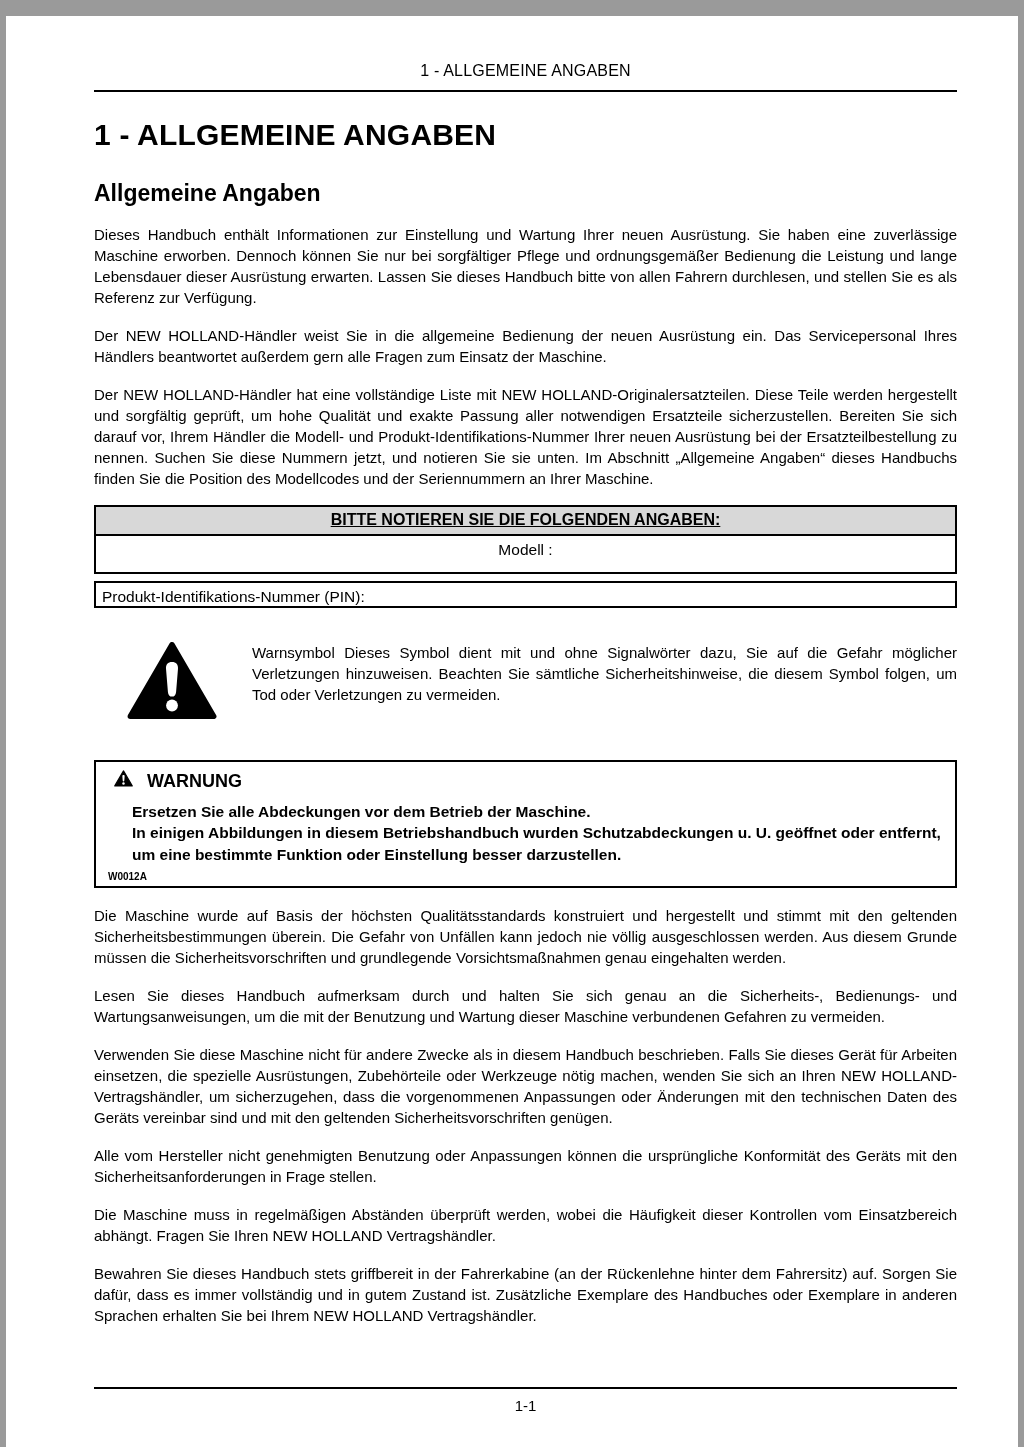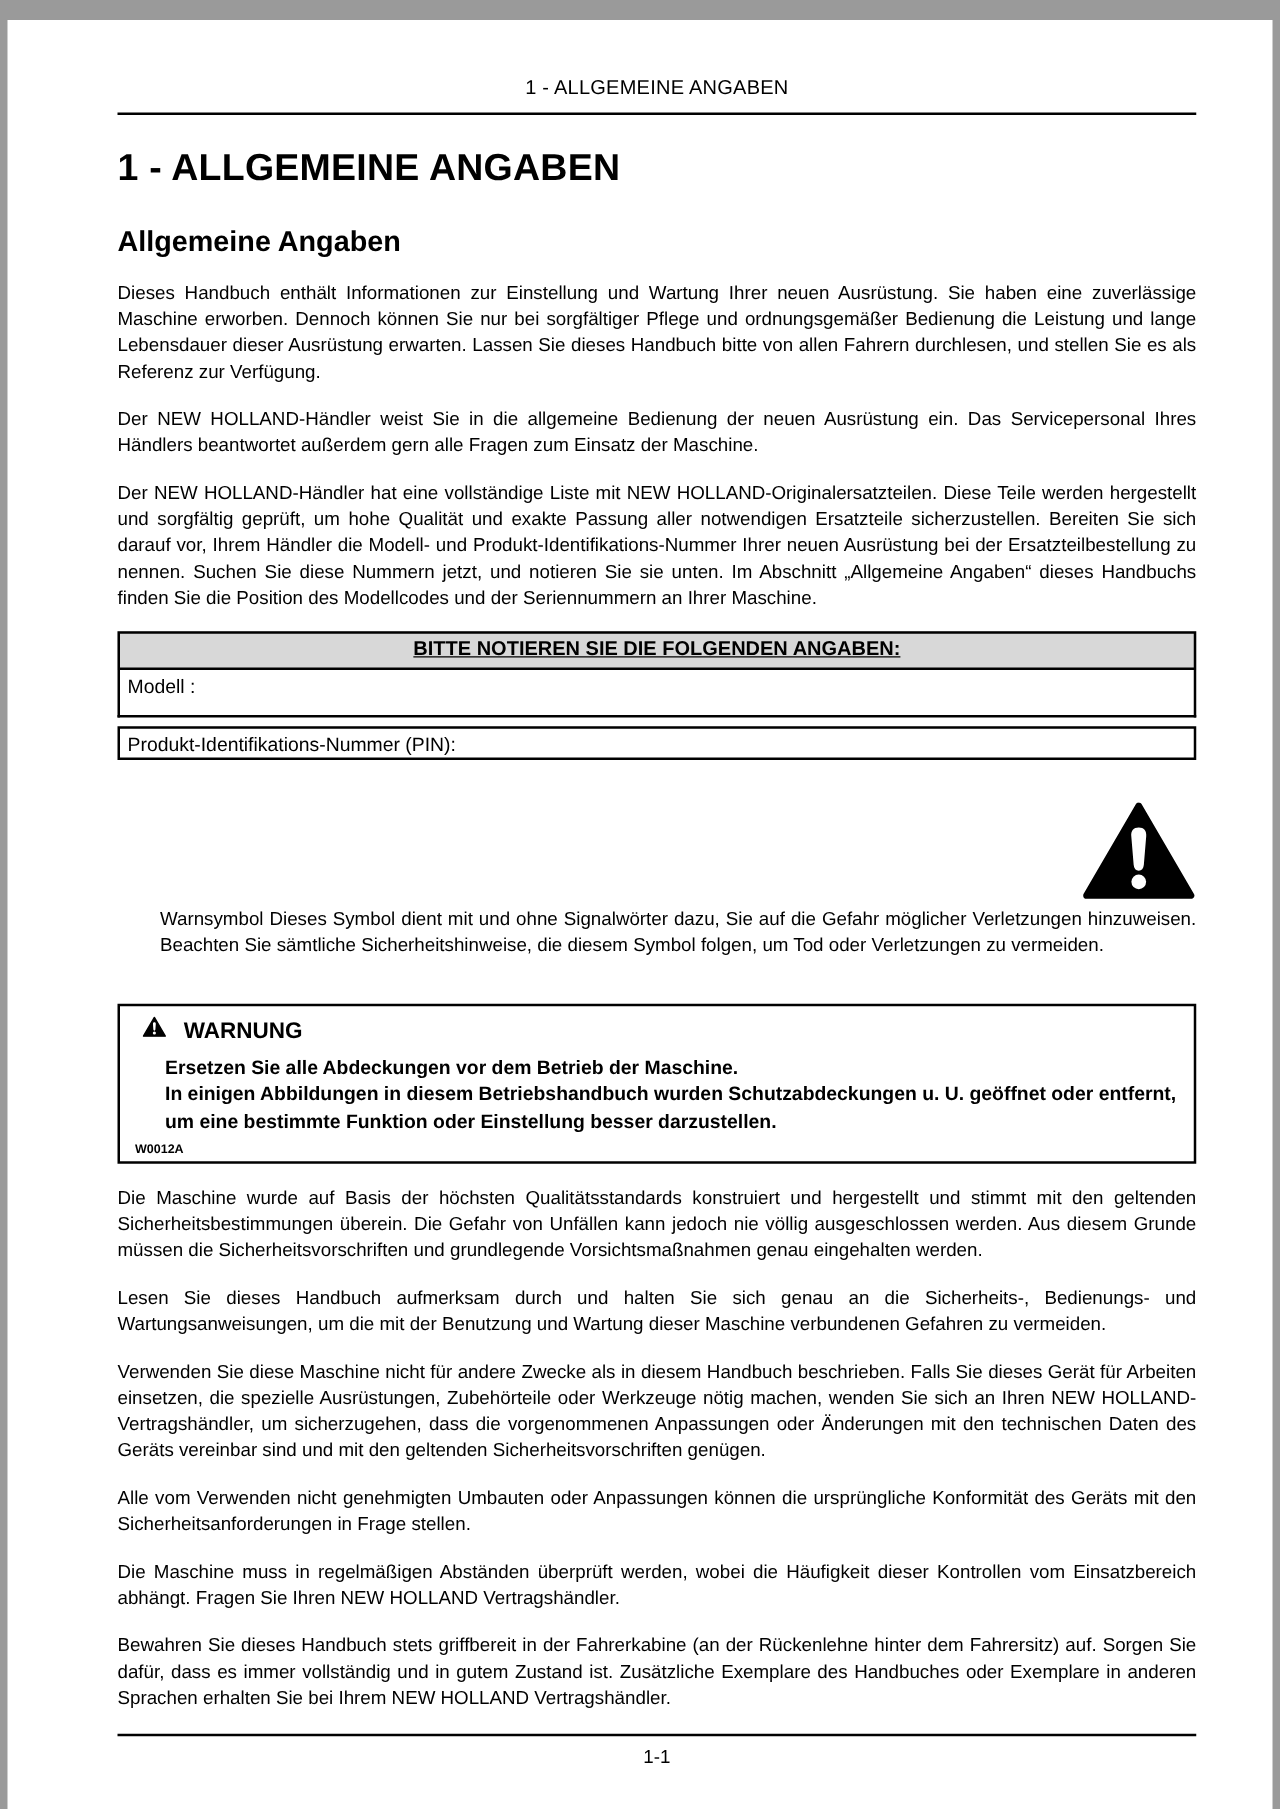--- a/index.html
+++ b/index.html
@@ -13,23 +13,23 @@
   .running-header { text-align:center; font-size:16px; letter-spacing:0.2px; margin-bottom:10px; }
   .header-rule { border:none; border-top:2px solid #000; }
   h1.page-title { font-size:30px; font-weight:bold; margin-top:26px; letter-spacing:0.2px; }
   h2.section-heading { font-size:23px; font-weight:bold; margin-top:28px; }
   p.body-par { font-size:15px; line-height:1.40; text-align:justify; margin-top:17px; }
   .note-table { margin-top:16px;border-radius:29px; }
   .note-table-header {
     border:2px solid #000; background:#d8d8d8; text-align:center;
     font-weight:bold; text-decoration:underline; font-size:16px; padding:4px 0 5px;
   }
-  .note-row-1 { border:2px solid #000; border-top:none; font-size:15.5px; padding:5px 6px 13px; }
+  .note-row-1 { border:2px solid #000; border-top:none; font-size:15.5px; padding:5px 6px 13px;text-align:center; }
   .note-row-2 { border:2px solid #000; font-size:15.5px; padding:5px 6px 0; margin-top:7px; }
-  .warnsymbol-block { display:flex; margin-top:34px; align-items:flex-end;flex-direction:column; }
+  .warnsymbol-block { display:flex; margin-top:34px; align-items:flex-start; }
   .warnsymbol-icon { margin-left:32px; flex:0 0 auto; }
   .warnsymbol-text { margin-left:34px; font-size:15px; line-height:1.40; text-align:justify; }
   .warning-box {
     border:2px solid #000; margin-top:36px; padding:8px 12px 2px 12px; position:relative;
   }
   .warning-box-title { display:flex; align-items:center; gap:14px; font-weight:bold; font-size:18px; margin-left:6px; }
   .warning-box-body { margin:9px 0 6px 24px; font-weight:bold; font-size:15.5px; line-height:1.38; }
   .warning-box-body p { margin:0; }
   .warning-code { text-align:left; font-size:10px; font-weight:bold; padding:0 2px 2px 0; }
   .after-pars { margin-top:4px; }
@@ -85,21 +85,21 @@
       <p>Ersetzen Sie alle Abdeckungen vor dem Betrieb der Maschine.</p>
       <p>In einigen Abbildungen in diesem Betriebshandbuch wurden Schutzabdeckungen u. U. geöffnet oder entfernt, um eine bestimmte Funktion oder Einstellung besser darzustellen.</p>
     </div>
     <div class="warning-code">W0012A</div>
   </div>
 
   <div class="after-pars">
     <p class="body-par">Die Maschine wurde auf Basis der höchsten Qualitätsstandards konstruiert und hergestellt und stimmt mit den geltenden Sicherheitsbestimmungen überein. Die Gefahr von Unfällen kann jedoch nie völlig ausgeschlossen werden. Aus diesem Grunde müssen die Sicherheitsvorschriften und grundlegende Vorsichtsmaßnahmen genau eingehalten werden.</p>
     <p class="body-par">Lesen Sie dieses Handbuch aufmerksam durch und halten Sie sich genau an die Sicherheits-, Bedienungs- und Wartungsanweisungen, um die mit der Benutzung und Wartung dieser Maschine verbundenen Gefahren zu vermeiden.</p>
     <p class="body-par">Verwenden Sie diese Maschine nicht für andere Zwecke als in diesem Handbuch beschrieben. Falls Sie dieses Gerät für Arbeiten einsetzen, die spezielle Ausrüstungen, Zubehörteile oder Werkzeuge nötig machen, wenden Sie sich an Ihren NEW HOLLAND-Vertragshändler, um sicherzugehen, dass die vorgenommenen Anpassungen oder Änderungen mit den technischen Daten des Geräts vereinbar sind und mit den geltenden Sicherheitsvorschriften genügen.</p>
-    <p class="body-par">Alle vom Verwenden nicht genehmigten Umbauten oder Anpassungen können die ursprüngliche Konformität des Geräts mit den Sicherheitsanforderungen in Frage stellen.</p>
+    <p class="body-par">Alle vom Hersteller nicht genehmigten Benutzung oder Anpassungen können die ursprüngliche Konformität des Geräts mit den Sicherheitsanforderungen in Frage stellen.</p>
     <p class="body-par">Die Maschine muss in regelmäßigen Abständen überprüft werden, wobei die Häufigkeit dieser Kontrollen vom Einsatzbereich abhängt. Fragen Sie Ihren NEW HOLLAND Vertragshändler.</p>
     <p class="body-par">Bewahren Sie dieses Handbuch stets griffbereit in der Fahrerkabine (an der Rückenlehne hinter dem Fahrersitz) auf. Sorgen Sie dafür, dass es immer vollständig und in gutem Zustand ist. Zusätzliche Exemplare des Handbuches oder Exemplare in anderen Sprachen erhalten Sie bei Ihrem NEW HOLLAND Vertragshändler.</p>
   </div>
 
   <div class="page-footer">
     <hr class="footer-rule">
     <span class="footer-page-number">1-1</span>
   </div>
 
 </div>

